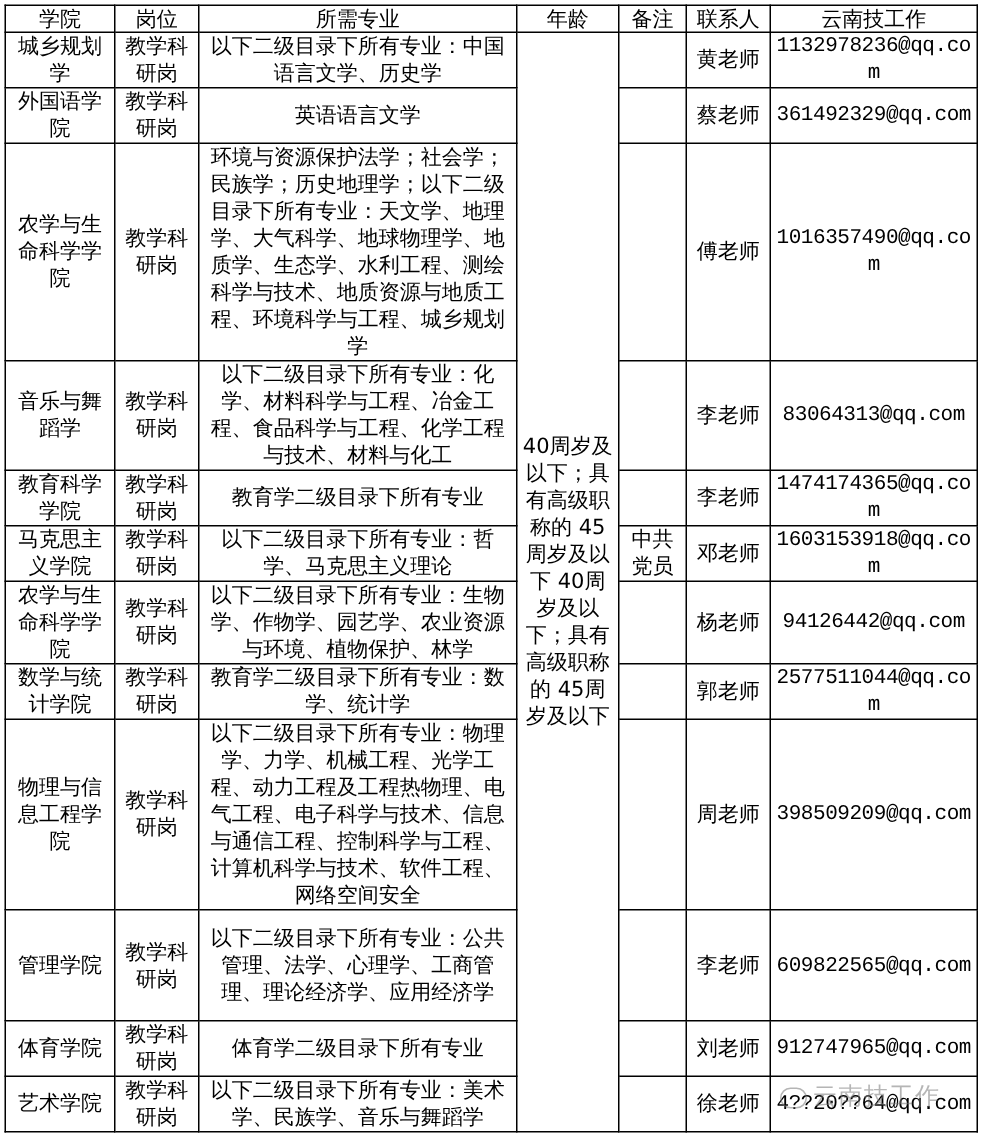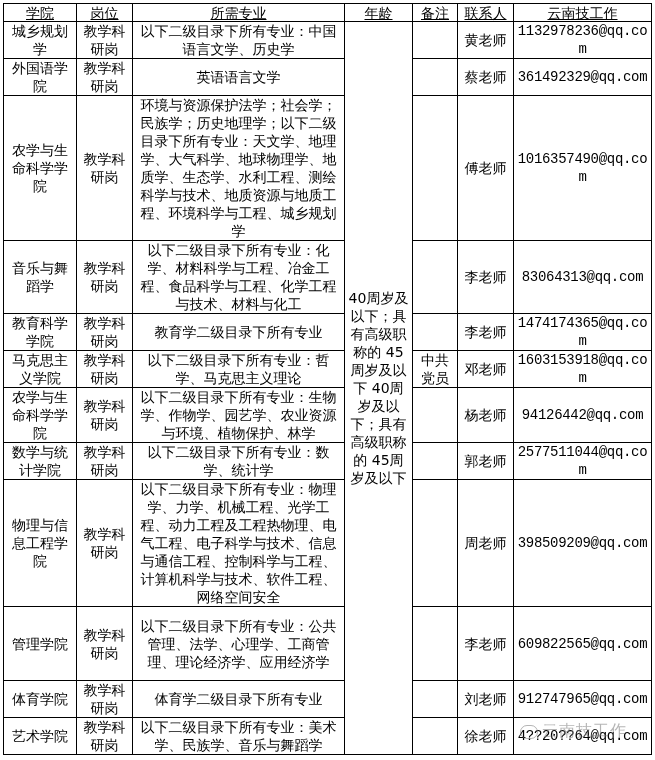--- a/index.html
+++ b/index.html
@@ -3,21 +3,21 @@
 <meta charset="utf-8">
 <style>
   html, body { margin:0; padding:0; background:#ffffff; }
   body { width:655px; height:760px; position:relative; overflow:hidden;
          font-family:"DejaVu Sans", sans-serif; color:#000; }
   table.grid { position:absolute; left:3px; top:3px; border-collapse:collapse; table-layout:fixed;
                width:648px; }
   table.grid td, table.grid th { border:1.5px solid #000; padding:0 2px; text-align:center;
                vertical-align:middle; font-size:14px; line-height:18px; font-weight:normal;
                word-break:break-all; overflow:hidden; }
-  table.grid th { height:17px; line-height:16px;text-decoration:underline; }
+  table.grid th { height:17px; line-height:16px; }
   .mono { font-family:Liberation Mono, monospace; font-size:12.5px; letter-spacing:-0.3px; }
   .age { font-size:14px; line-height:18px; padding:0 3px;margin-left:18px; }
   .watermark { position:absolute; left:520px; top:721px; color:rgba(120,120,120,0.55);
                font-size:16px; letter-spacing:1px; pointer-events:none; }
   .watermark .wm-icon { display:inline-block; width:16px; height:12px; border:1px solid rgba(120,120,120,0.55);
                border-radius:8px; margin-right:4px; vertical-align:middle; }
 </style>
 </head>
 <body>
 
@@ -96,21 +96,21 @@
       <td>农学与生命科学学院</td>
       <td>教学科研岗</td>
       <td>以下二级目录下所有专业：生物学、作物学、园艺学、农业资源与环境、植物保护、林学</td>
       <td></td>
       <td>杨老师</td>
       <td class="mono">94126442@qq.com</td>
     </tr>
     <tr style="height:36px">
       <td>数学与统计学院</td>
       <td>教学科研岗</td>
-      <td>以下二级目录下所有专业：数学、统计学</td>
+      <td>教育学二级目录下所有专业：数学、统计学</td>
       <td></td>
       <td>郭老师</td>
       <td class="mono">2577511044@qq.com</td>
     </tr>
     <tr style="height:126px">
       <td>物理与信息工程学院</td>
       <td>教学科研岗</td>
       <td>以下二级目录下所有专业：物理学、力学、机械工程、光学工程、动力工程及工程热物理、电气工程、电子科学与技术、信息与通信工程、控制科学与工程、计算机科学与技术、软件工程、网络空间安全</td>
       <td></td>
       <td>周老师</td>

